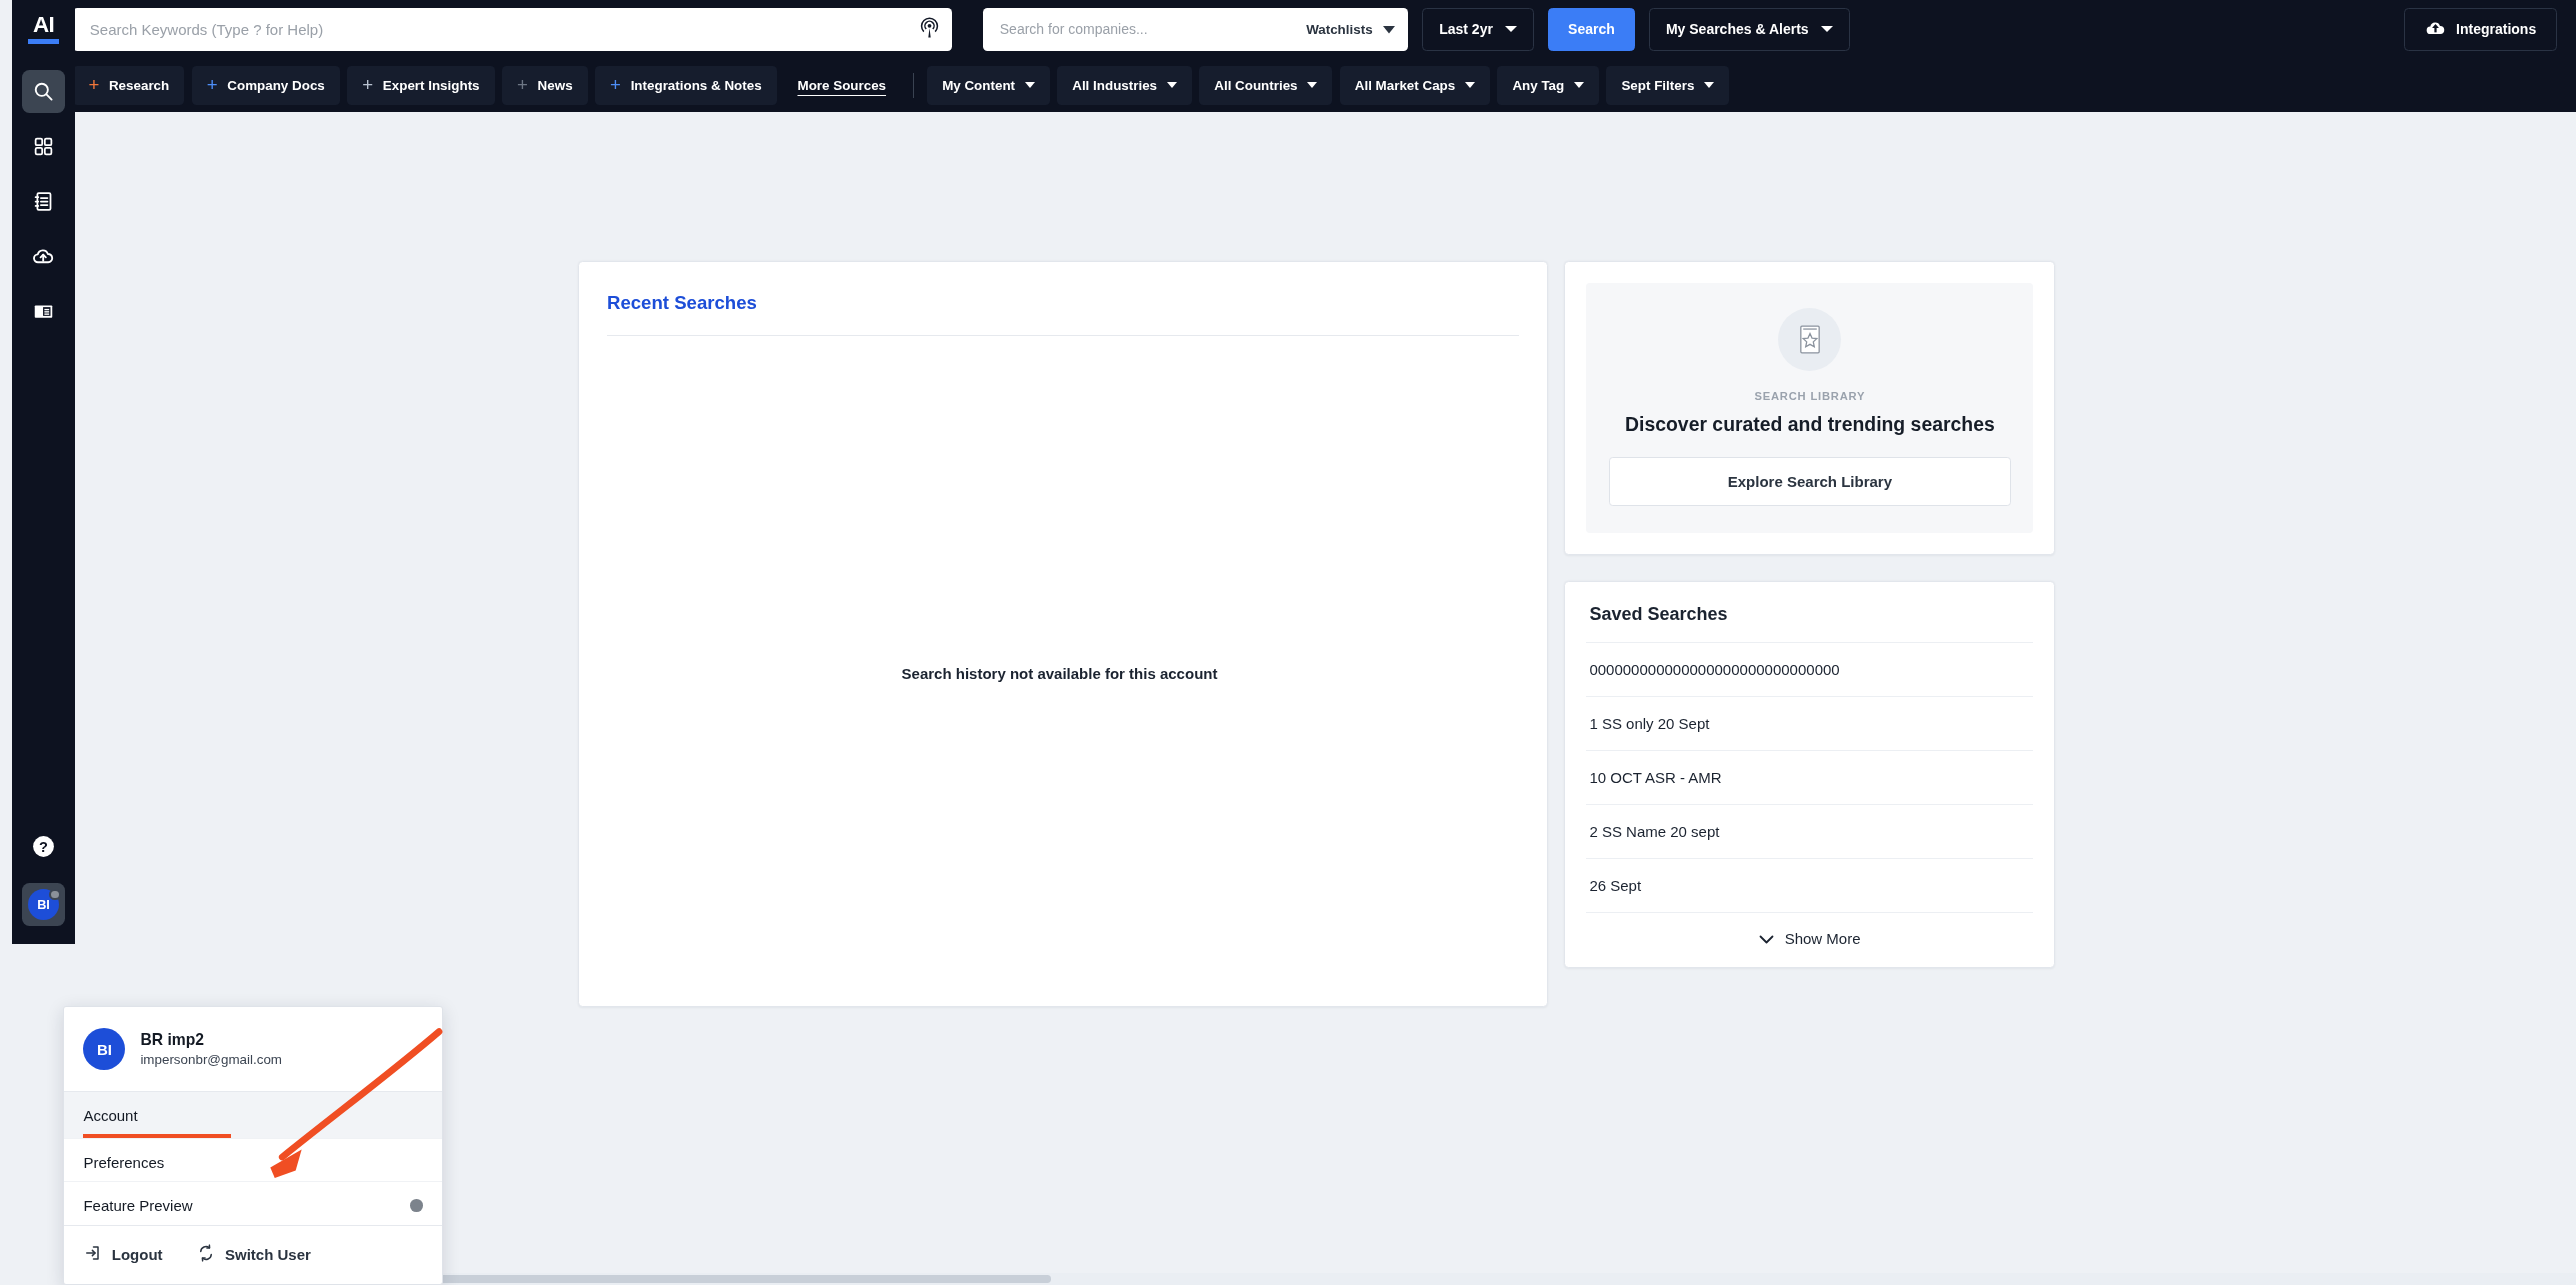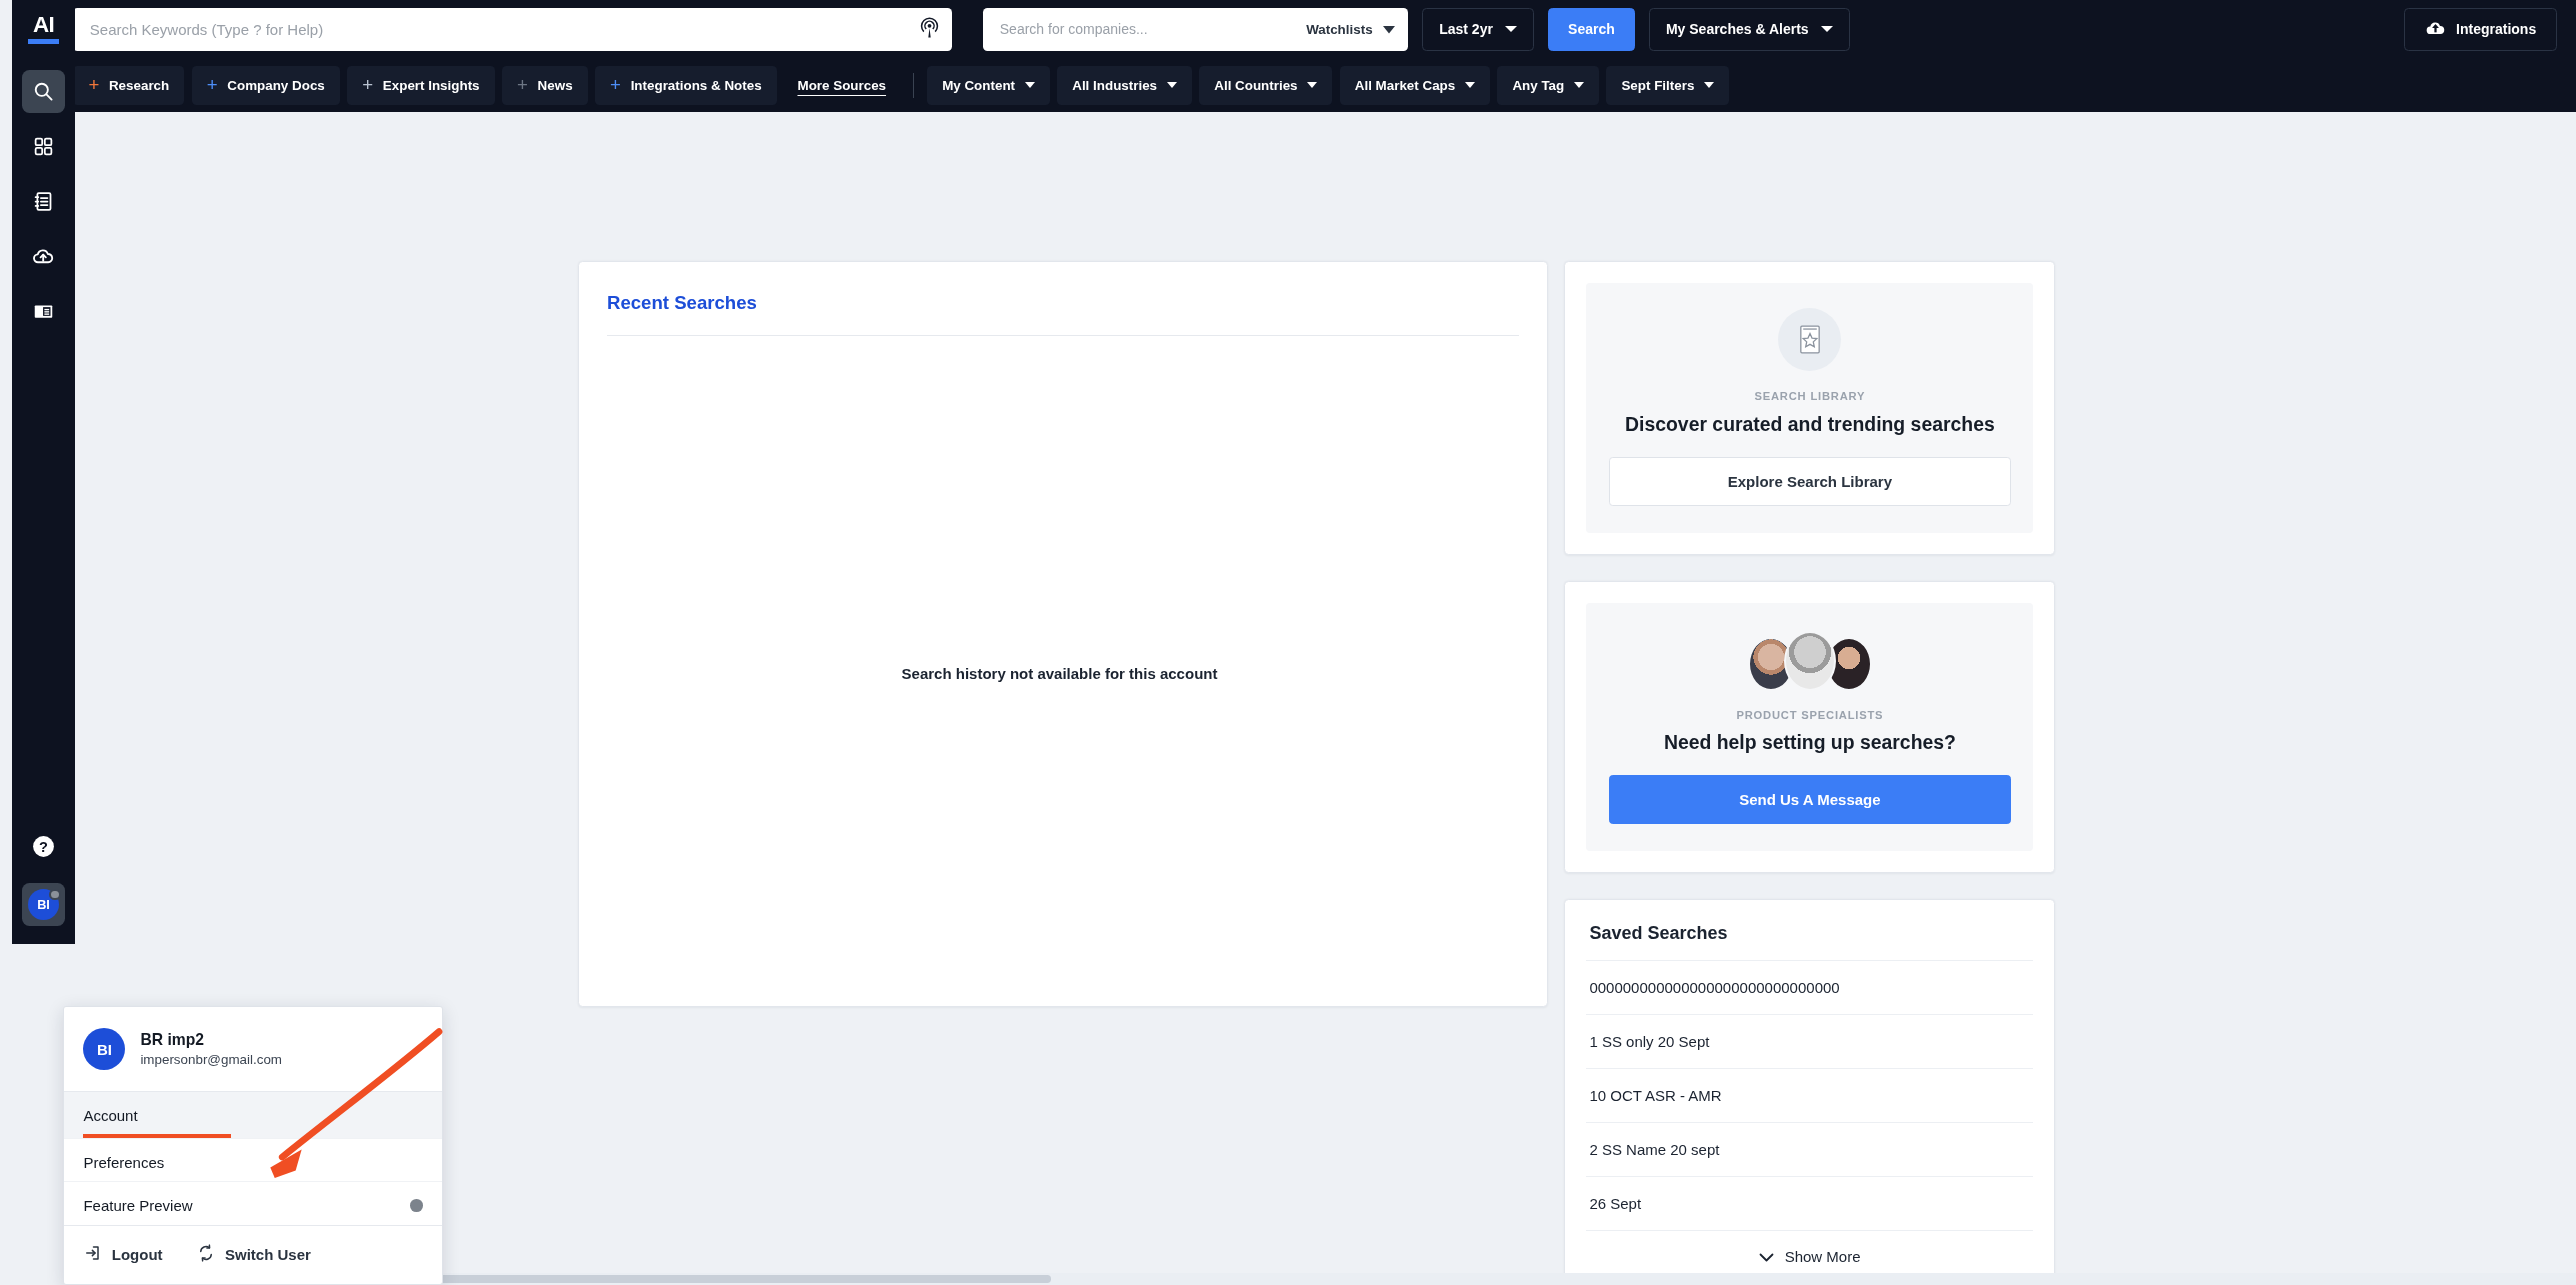--- a/index.html
+++ b/index.html
@@ -442,32 +442,20 @@
               <line x1="7.6" y1="6.6" x2="22.4" y2="6.6"></line>
               <polygon points="15,11.5 17.2,16.4 22.5,17 18.6,20.6 19.7,26 15,23.3 10.3,26 11.4,20.6 7.5,17 12.8,16.4" fill="none"></polygon>
             </svg>
           </div>
           <div class="promo-eyebrow">SEARCH LIBRARY</div>
           <div class="promo-head">Discover curated and trending searches</div>
           <div class="promo-btn">Explore Search Library</div>
         </div>
       </div>
 
-      <div class="panel promo">
-        <div class="promo-inner">
-          <div class="avatars">
-            <div class="av av-a"></div>
-            <div class="av av-b"></div>
-            <div class="av av-c"></div>
-          </div>
-          <div class="promo-eyebrow">PRODUCT SPECIALISTS</div>
-          <div class="promo-head">Need help setting up searches?</div>
-          <div class="promo-btn blue">Send Us A Message</div>
-        </div>
-      </div>
 
       <div class="panel saved">
         <div class="saved-title">Saved Searches</div>
         <div class="saved-row">000000000000000000000000000000</div>
         <div class="saved-row">1 SS only 20 Sept</div>
         <div class="saved-row">10 OCT ASR - AMR</div>
         <div class="saved-row">2 SS Name 20 sept</div>
         <div class="saved-row">26 Sept</div>
         <div class="show-more">
           <span>

